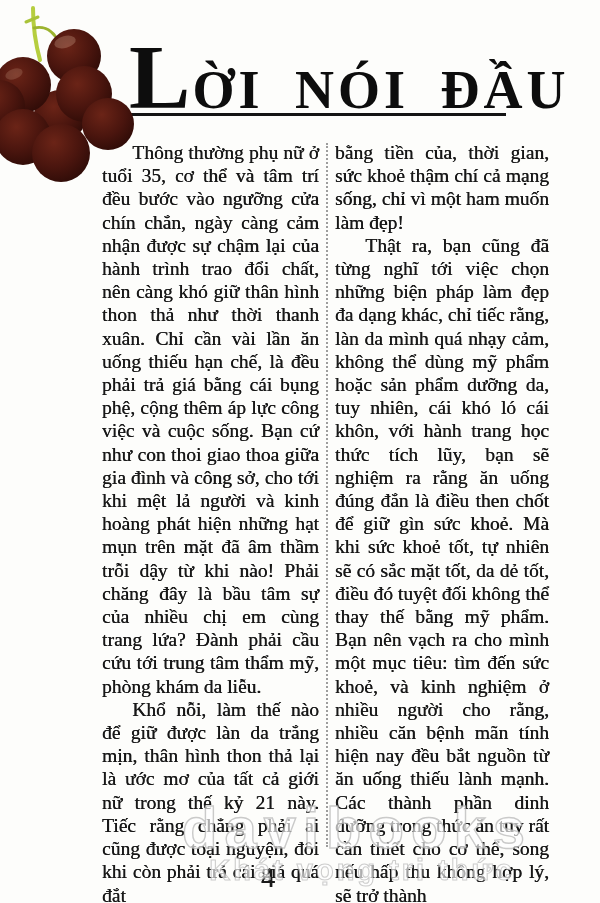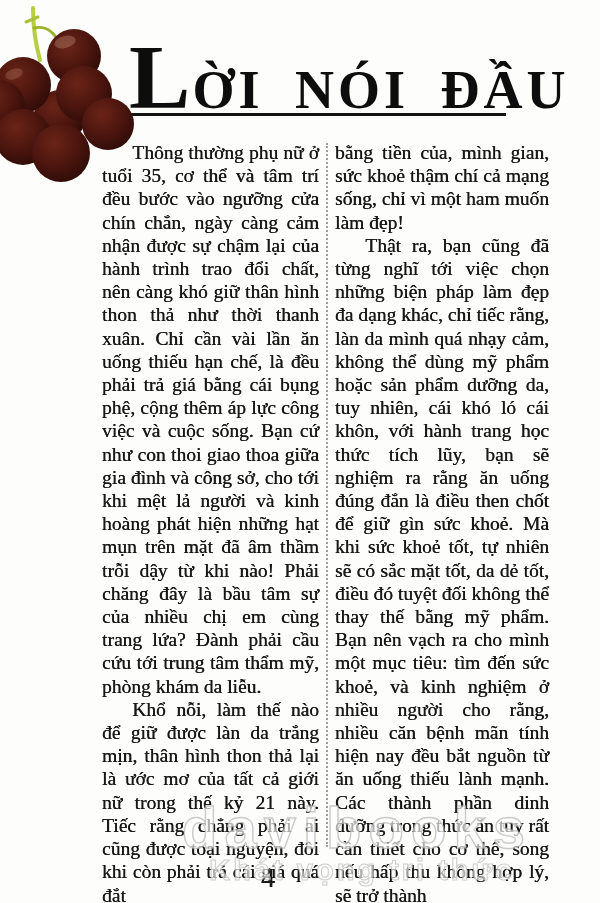--- a/index.html
+++ b/index.html
@@ -123,21 +123,21 @@
   </header>
   <div class="title-underline"></div>
 
   <main class="columns">
     <div class="col left">
       <p class="indent">Thông thường phụ nữ ở tuổi 35, cơ thể và tâm trí đều bước vào ngưỡng cửa chín chắn, ngày càng cảm nhận được sự chậm lại của hành trình trao đổi chất, nên càng khó giữ thân hình thon thả như thời thanh xuân. Chỉ cần vài lần ăn uống thiếu hạn chế, là đều phải trả giá bằng cái bụng phệ, cộng thêm áp lực công việc và cuộc sống. Bạn cứ như con thoi giao thoa giữa gia đình và công sở, cho tới khi mệt lả người và kinh hoàng phát hiện những hạt mụn trên mặt đã âm thầm trỗi dậy từ khi nào! Phải chăng đây là bầu tâm sự của nhiều chị em cùng trang lứa? Đành phải cầu cứu tới trung tâm thẩm mỹ, phòng khám da liễu.</p>
       <p class="indent">Khổ nỗi, làm thế nào để giữ được làn da trắng mịn, thân hình thon thả lại là ước mơ của tất cả giới nữ trong thế kỷ 21 này. Tiếc rằng chẳng phải ai cũng được toại nguyện, đôi khi còn phải trả cái giá quá đắt</p>
     </div>
     <div class="column-divider"></div>
     <div class="col right">
-      <p>bằng tiền của, mình gian, sức khoẻ thậm chí cả mạng sống, chỉ vì một ham muốn làm đẹp!</p>
+      <p>bằng tiền của, thời gian, sức khoẻ thậm chí cả mạng sống, chỉ vì một ham muốn làm đẹp!</p>
       <p class="indent">Thật ra, bạn cũng đã từng nghĩ tới việc chọn những biện pháp làm đẹp đa dạng khác, chỉ tiếc rằng, làn da mình quá nhạy cảm, không thể dùng mỹ phẩm hoặc sản phẩm dưỡng da, tuy nhiên, cái khó ló cái khôn, với hành trang học thức tích lũy, bạn sẽ nghiệm ra rằng ăn uống đúng đắn là điều then chốt để giữ gìn sức khoẻ. Mà khi sức khoẻ tốt, tự nhiên sẽ có sắc mặt tốt, da dẻ tốt, điều đó tuyệt đối không thể thay thế bằng mỹ phẩm. Bạn nên vạch ra cho mình một mục tiêu: tìm đến sức khoẻ, và kinh nghiệm ở nhiều người cho rằng, nhiều căn bệnh mãn tính hiện nay đều bắt nguồn từ ăn uống thiếu lành mạnh. Các thành phần dinh dưỡng trong thức ăn tuy rất cần thiết cho cơ thể, song nếu hấp thu không hợp lý, sẽ trở thành</p>
     </div>
   </main>
 
   <div class="watermark-box">
     <div class="watermark wm-brand">davibooks</div>
     <div class="watermark wm-slogan">Khát vọng tri thức</div>
   </div>
 
   <div class="page-number">4</div>

